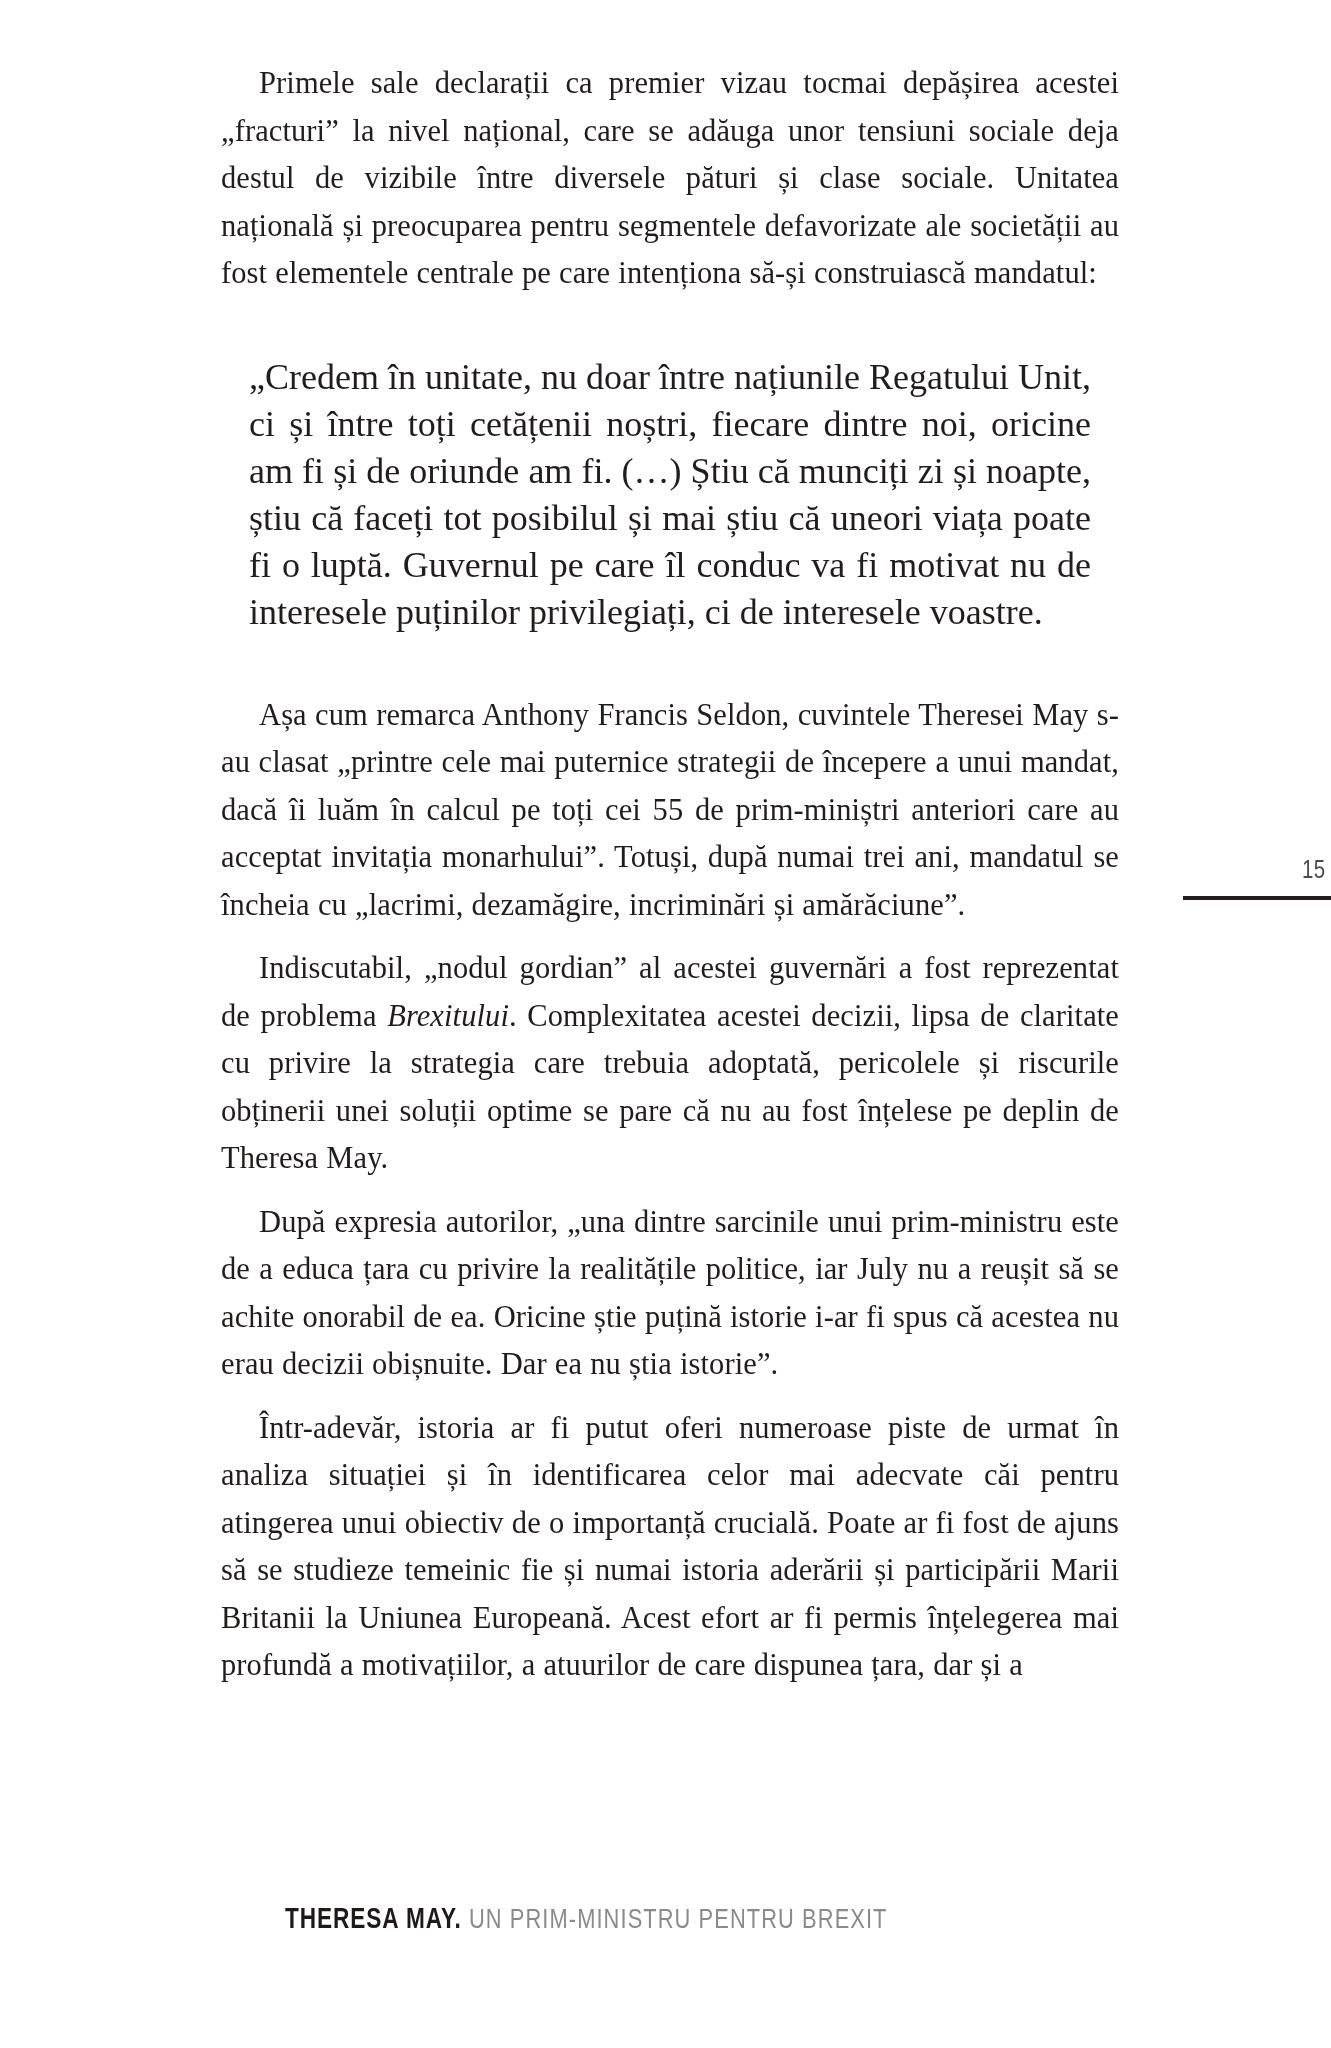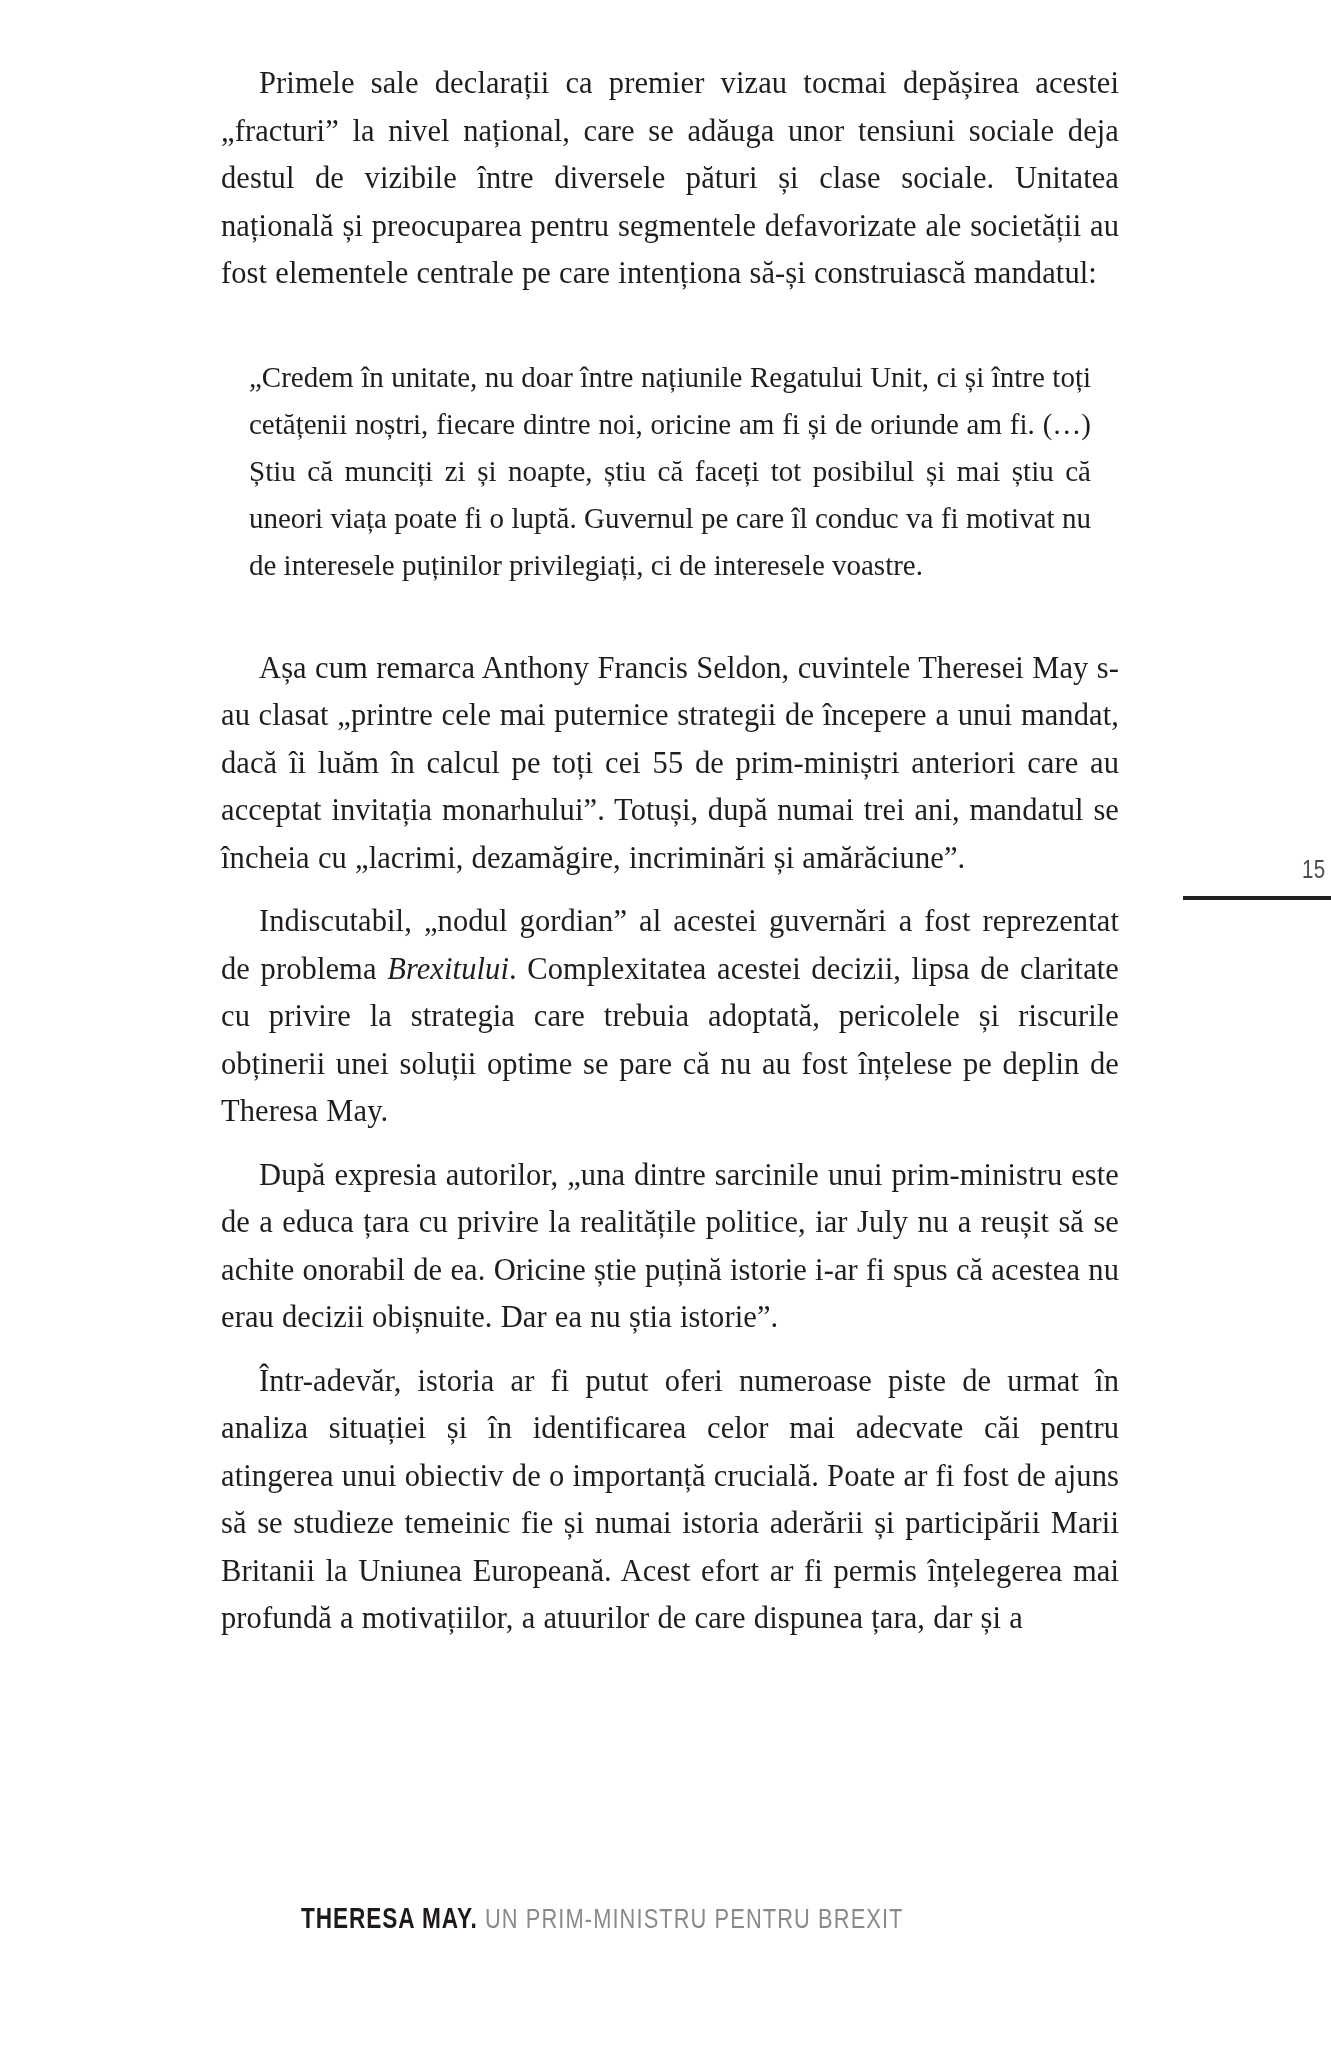--- a/index.html
+++ b/index.html
@@ -36,21 +36,21 @@
     word-spacing: 0.4px;
     -webkit-hyphens: none;
     hyphens: none;
   }
 
   .body-par.indent { text-indent: 38px; }
 
   .quote-block {
     margin: 0;
     padding: 0 44px;
-    font-size: 29px;
+    font-size: 36px;
     line-height: 47px;
     text-align: justify;
     color: #201d1c;
   }
 
   .spacer-lg { height: 44px; }
   .spacer-md { height: 40px; }
 
   em.title-italic { }
 
@@ -75,21 +75,21 @@
   .folio-rule {
     margin-top: 14px;
     width: 148px;
     height: 4px;
     background: #211e1d;
   }
 
   
   .footer {
     position: absolute;
-    left: 16px;
+    left: 0;
     top: 1902px;
     width: 1173px;
     text-align: center;
     white-space: nowrap;
     font-family: "Liberation Sans Narrow", "Liberation Sans", "DejaVu Sans", sans-serif;
   }
   .footer-inner {
     display: inline-block;
     transform: scaleX(0.78);
     transform-origin: center center;

